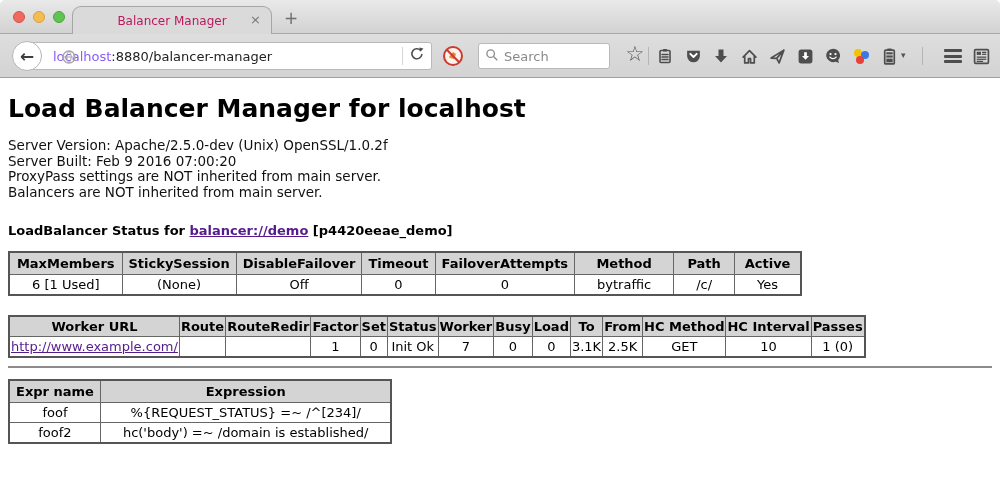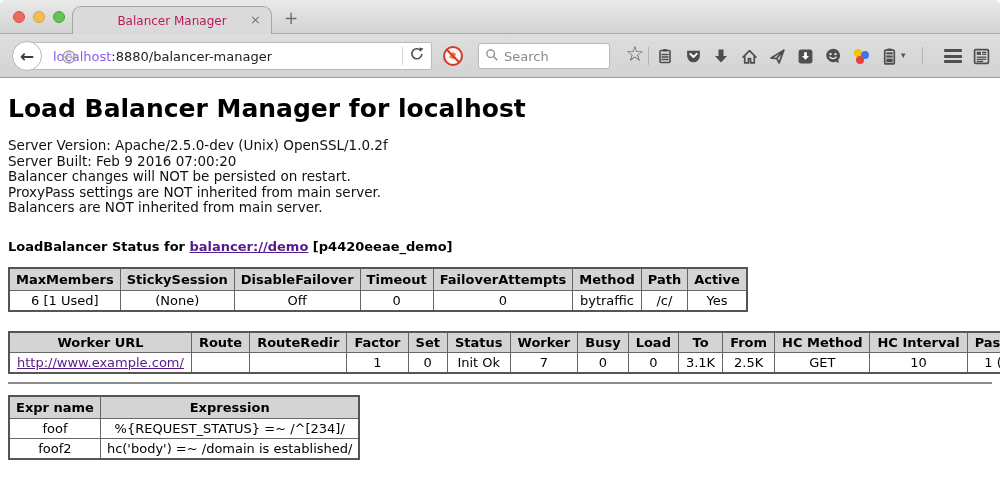--- a/index.html
+++ b/index.html
@@ -52,26 +52,26 @@
   .dots3 .d3 { left:3px; top:8px;  background:#e8413c; }
 
   
   .content { position:absolute; top:79px; left:0; right:0; bottom:0; background:#fff; padding:0 8px; color:#000; }
   h1.pagetitle { margin-top:15px; font-size:25px; font-weight:bold; color:#000; letter-spacing:0; }
   .infoblock { margin-top:15px; font-size:13.5px; line-height:15.5px; color:#111; }
   h3.statusline { margin-top:23px; font-size:13px; font-weight:bold; }
   h3.statusline a { color:#551a8b; text-decoration:underline; }
 
   table.mgr { border-collapse:collapse; font-size:13px; margin-top:13px; background:#fff; }
-  table.mgr th, table.mgr td { border:1px solid #666; padding:2px 6px; text-align:center; white-space:nowrap; }
+  table.mgr th, table.mgr td { border:1px solid #666; padding:2px 22px; text-align:center; white-space:nowrap; }
   table.mgr th { background:#d4d4d4; font-weight:bold; padding:3px 6px; }
   table.mgr { border:2px solid #555; }
   td.leftcell { text-align:left; }
   td a { color:#551a8b; text-decoration:underline; }
-  table.worker td, table.worker th { padding:2px 7px; }
+  table.worker td, table.worker th { padding:2px 1px; }
   td.wurl { min-width:160px; }
   td.emptycell { min-width:34px; }
 
   hr.rule { border:none; height:2px; border-top:1.5px solid #8b8b8b; border-bottom:1.5px solid #8b8b8b; margin:8px 0 0 0; }
 
   svg .st { stroke:#4e4e4e; fill:none; stroke-width:1.6; stroke-linecap:round; stroke-linejoin:round; }
   svg .fl { fill:#4e4e4e; }
 </style>
 </head>
 <body>
@@ -212,21 +212,20 @@
         </svg>
     </span>
   </div>
 
   <div class="content">
     <h1 class="pagetitle">Load Balancer Manager for localhost</h1>
 
     <div class="infoblock">
       <div>Server Version: Apache/2.5.0-dev (Unix) OpenSSL/1.0.2f</div>
       <div>Server Built: Feb 9 2016 07:00:20</div>
-      <div>Balancer changes will NOT be persisted on restart.</div>
       <div>ProxyPass settings are NOT inherited from main server.</div>
       <div>Balancers are NOT inherited from main server.</div>
     </div>
 
     <h3 class="statusline"><span>LoadBalancer Status for </span><a href="#">balancer://demo</a><span> [p4420eeae_demo]</span></h3>
 
     <table class="mgr">
       <tbody>
           <tr>
         <th>MaxMembers</th>

